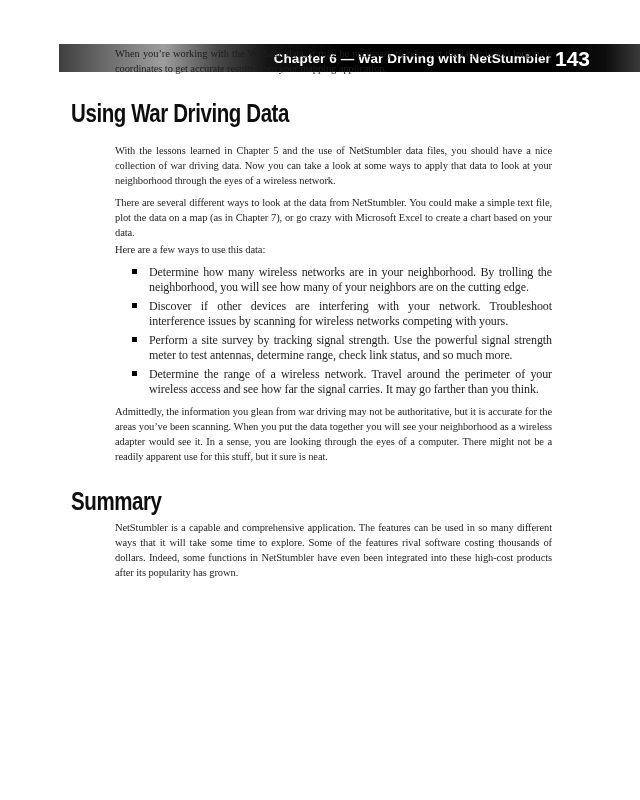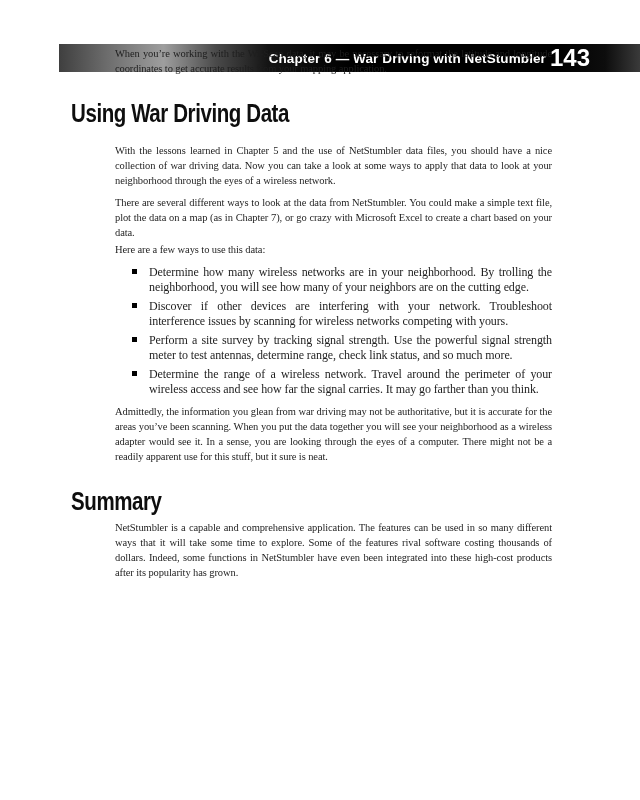--- a/index.html
+++ b/index.html
@@ -32,21 +32,21 @@
     font-family: "Liberation Sans", sans-serif;
     color: #ffffff;
   }
   .chapter-title {
     font-size: 13.5px;
     font-weight: 700;
     letter-spacing: 0.1px;
     white-space: nowrap;
   }
   .page-number {
-    font-size: 24px;
+    font-size: 21px;
     font-weight: 700;
     line-height: 1;
   }
   
   .content {
     position: absolute;
     inset: 0;
     padding-top: 46px;
   }
   .body {

